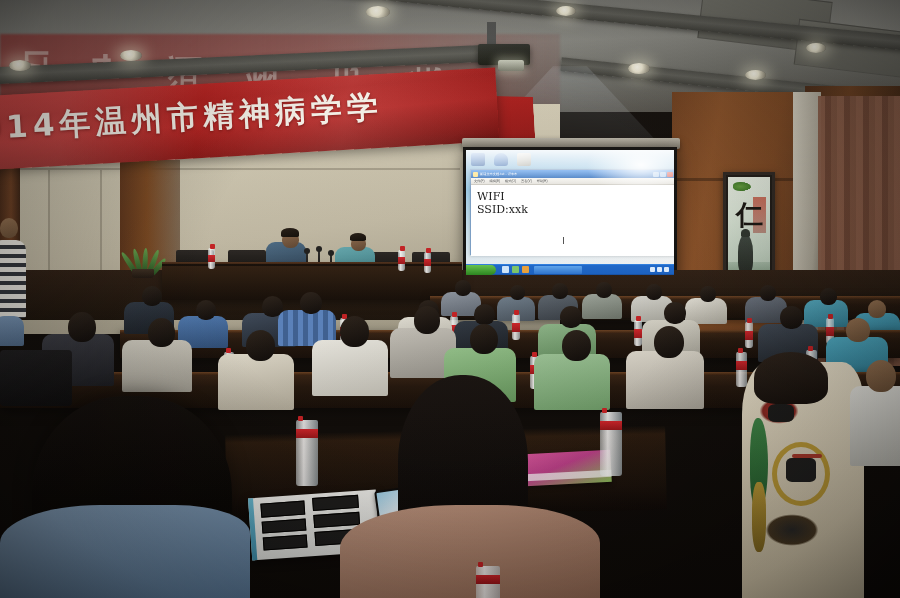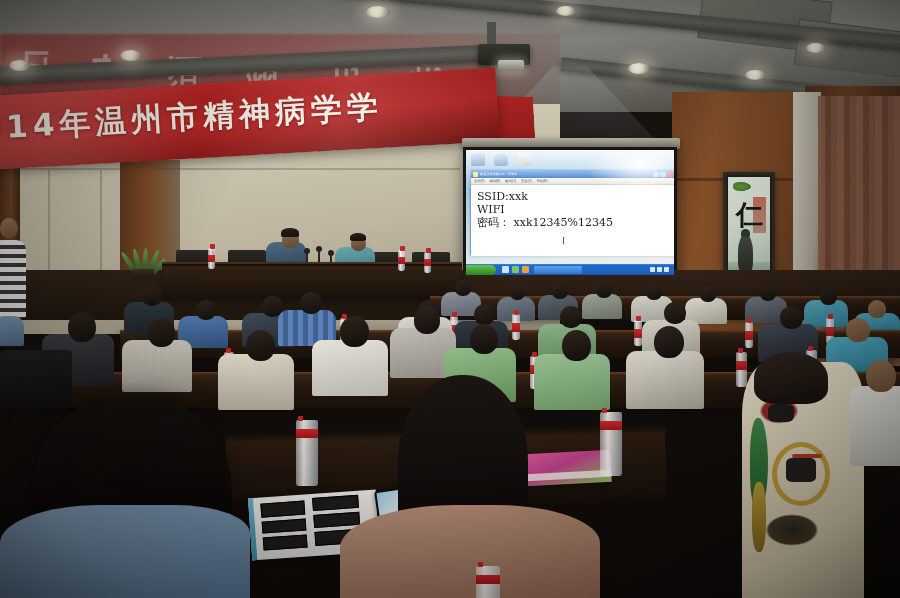--- a/index.html
+++ b/index.html
@@ -521,23 +521,22 @@
           </div>
         </div>
         <div class="win-menu">
           <span>文件(F)</span>
           <span>编辑(E)</span>
           <span>格式(O)</span>
           <span>查看(V)</span>
           <span>帮助(H)</span>
         </div>
         <div class="win-body">
+          <div class="win-line">WIFI</div>
           <div class="win-line">SSID:xxk</div>
-          <div class="win-line">WIFI</div>
-          <div class="win-line">密码： xxk12345%12345</div>
           <div class="win-caret"></div>
         </div>
       </div>
 
       <div class="scr-taskbar">
         <div class="tb-start"></div>
         <div class="tb-qt">
           <div class="tbq"></div>
           <div class="tbq g"></div>
           <div class="tbq o"></div>

